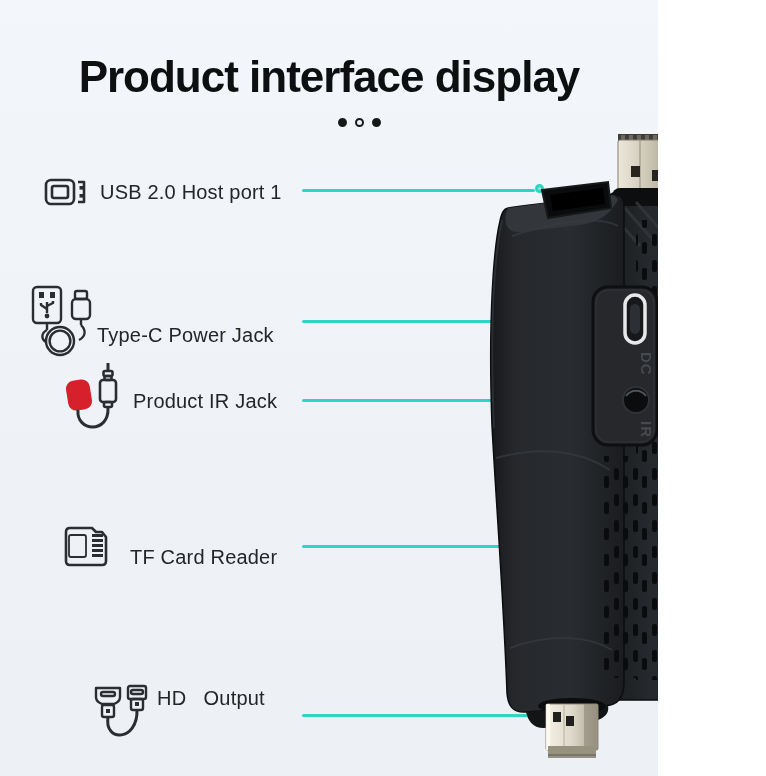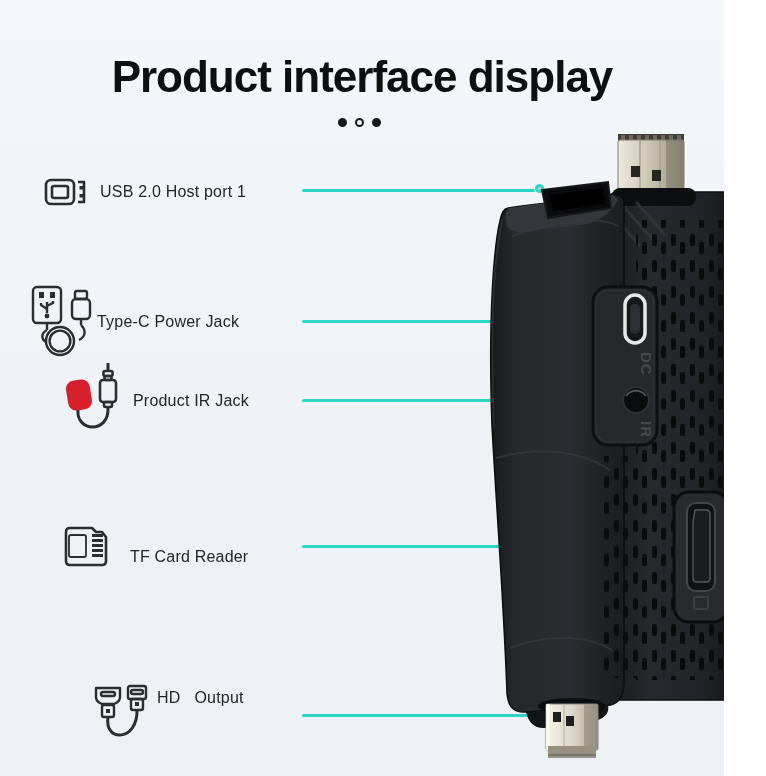--- a/index.html
+++ b/index.html
@@ -3,33 +3,33 @@
 <meta charset="utf-8">
 <style>
   :root{
     --accent:#2cd6c4;
     --ir-red:#d6202b;
     --bg:#f2f5f9;
   }
   *{margin:0;padding:0;box-sizing:border-box}
   body{font-family:"Liberation Sans",sans-serif;}
   .canvas{
-    position:relative;width:724px;height:776px;overflow:hidden;
+    position:relative;width:658px;height:776px;overflow:hidden;
     background:linear-gradient(180deg,#f3f6fa 0%,#eef1f6 60%,#edf0f5 100%);
   }
   .title{
     position:absolute;top:52px;left:0;right:0;text-align:center;
     font-size:44px;font-weight:700;color:#0e0f10;letter-spacing:-1px;
   }
   .dots{position:absolute;left:338px;top:118px;width:44px;display:flex;gap:8px;align-items:center}
   .dot{width:9px;height:9px;border-radius:50%;border:2px solid #17181a;background:transparent}
   .dot-filled{background:#17181a}
   .dot-outline{background:transparent}
   .callout-label{
-    position:absolute;font-size:16px;color:#232527;letter-spacing:.2px;
+    position:absolute;font-size:20px;color:#232527;letter-spacing:.2px;
     white-space:pre;line-height:26px;
   }
   .icon{position:absolute;display:block}
   .icon svg{width:100%;height:100%;display:block}
   .line{position:absolute;height:3px;background:var(--accent);border-radius:2px}
   .ring{
     position:absolute;width:9px;height:9px;border:3px solid var(--accent);
     border-radius:50%;background:rgba(10,40,38,.18);
   }
   .ring::after{
@@ -83,21 +83,21 @@
         <rect x="46" y="17" width="18" height="20" rx="4"></rect>
         <path d="M21,41 v7"></path>
             <path d="M55,37 v6"></path>
         <circle cx="34" cy="59" r="14"></circle>
             <circle cx="34" cy="59" r="10.4"></circle>
         <path d="M21,48 c-6,3 -6,9 -1,12"></path>
             <path d="M55,43 c6,6 4,12 -2,15"></path>
       </g>
         </svg>
     </span>
-    <span class="callout-label" style="left:97px;top:309px">Type-C Power Jack</span>
+    <span class="callout-label" style="left:97px;top:322px">Type-C Power Jack</span>
     <div class="line" style="left:302px;top:320px;width:306px"></div>
     <div class="ring" style="left:608px;top:314px"></div>
   </div>
 
   <div>
     <span class="icon" style="left:60px;top:360px;width:64px;height:84px">
       <svg viewBox="0 0 64 84">
           <g fill="none" stroke="#2b2d30" stroke-width="2.6" stroke-linejoin="round">
         <rect x="7" y="20" width="24" height="30" rx="8" stroke="none" style="fill:var(--ir-red)" transform="rotate(-9 19 35)"></rect>
         <path d="M48,3 v8" stroke-width="3"></path>

